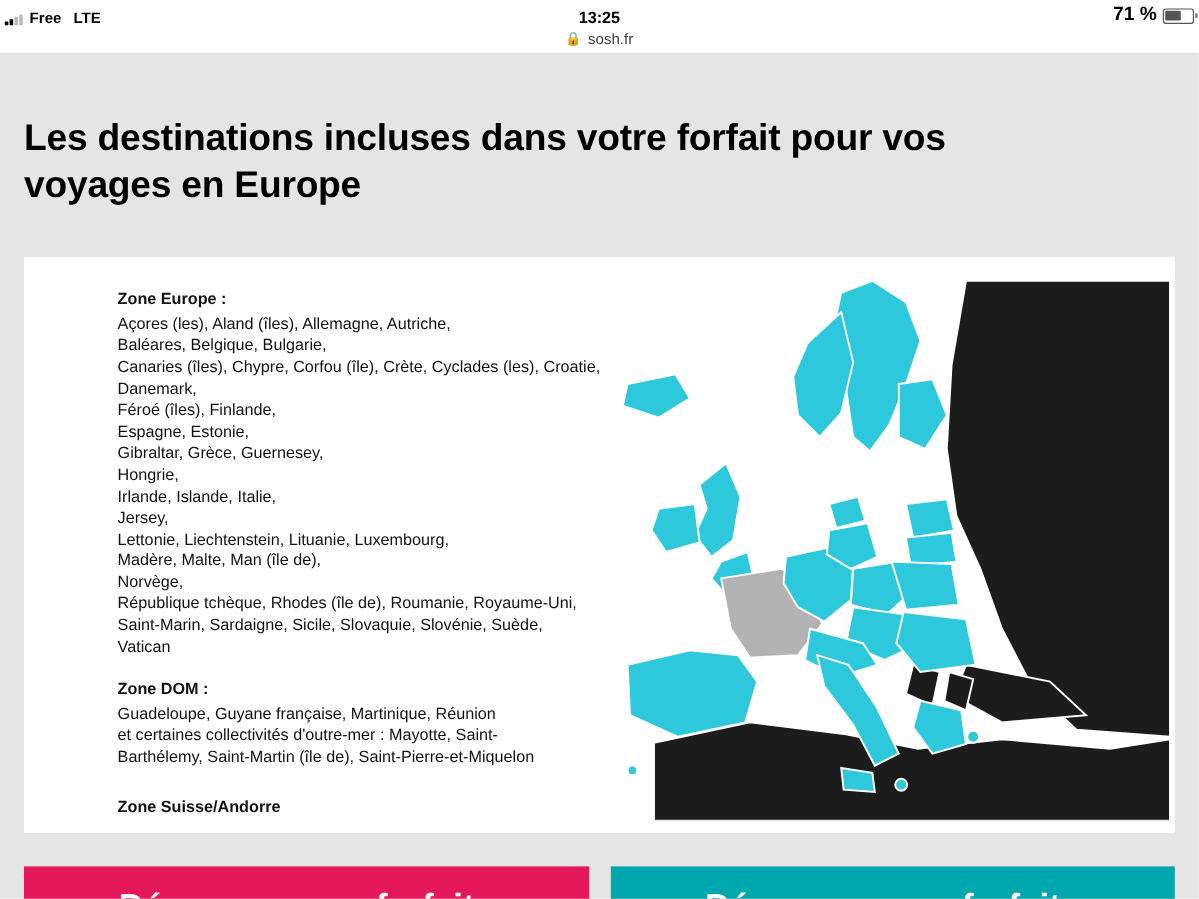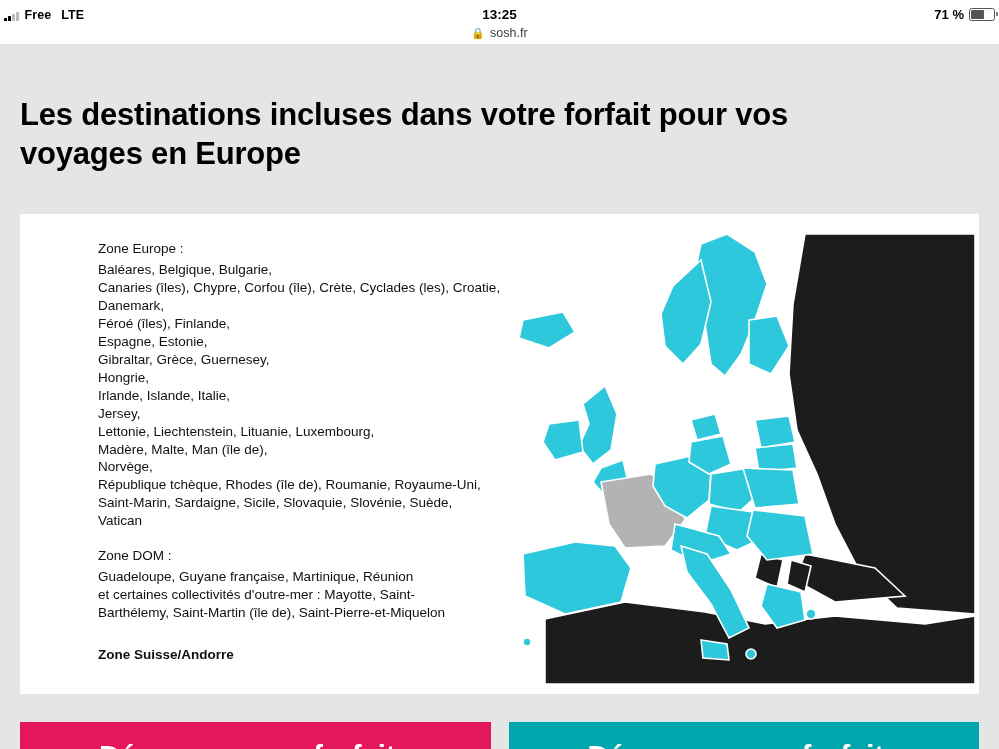--- a/index.html
+++ b/index.html
@@ -56,21 +56,21 @@
     text-align: center;
     font-size: 13.5px;
     font-weight: bold;
     pointer-events: none;
   }
   .status-right {
     margin-left: auto;
     display: flex;
     align-items: center;
     gap: 5px;
-    font-size: 13px;
+    font-size: 16px;
     font-weight: 600;
   }
   .battery {
     width: 24px; height: 11px;
     border: 1.3px solid #555;
     border-radius: 2.5px;
     position: relative;
     display: inline-block;
   }
   .battery::after {
@@ -128,21 +128,21 @@
     overflow: hidden;
   }
   .card-text {
     padding: 26px 0 0 78px;
     width: 430px;
     font-size: 13.5px;
     line-height: 1.33;
     color: #111;
   }
   .zone-head {
-    font-weight: normal;
+    font-weight: bold;
     font-size: 13.5px;
     margin: 0 0 3px 0;
   }
   .zone-list p {
     margin: 0;
     white-space: nowrap;
   }
   .block-gap { height: 17px; }
   .zone-dom p { margin: 0; }
   .zone-suisse {
@@ -213,20 +213,21 @@
 <div class="page">
 
   <h1 class="page-title">Les destinations incluses dans votre forfait pour vos voyages en Europe</h1>
 
   <div class="card">
 
     <div class="card-text">
 
       <div class="zone-head">Zone Europe :</div>
       <div class="zone-list">
+        <p>Açores (les), Aland (îles), Allemagne, Autriche,</p>
         <p>Baléares, Belgique, Bulgarie,</p>
         <p>Canaries (îles), Chypre, Corfou (île), Crète, Cyclades (les), Croatie,</p>
         <p>Danemark,</p>
         <p>Féroé (îles), Finlande,</p>
         <p>Espagne, Estonie,</p>
         <p>Gibraltar, Grèce, Guernesey,</p>
         <p>Hongrie,</p>
         <p>Irlande, Islande, Italie,</p>
         <p>Jersey,</p>
         <p>Lettonie, Liechtenstein, Lituanie, Luxembourg,</p>

